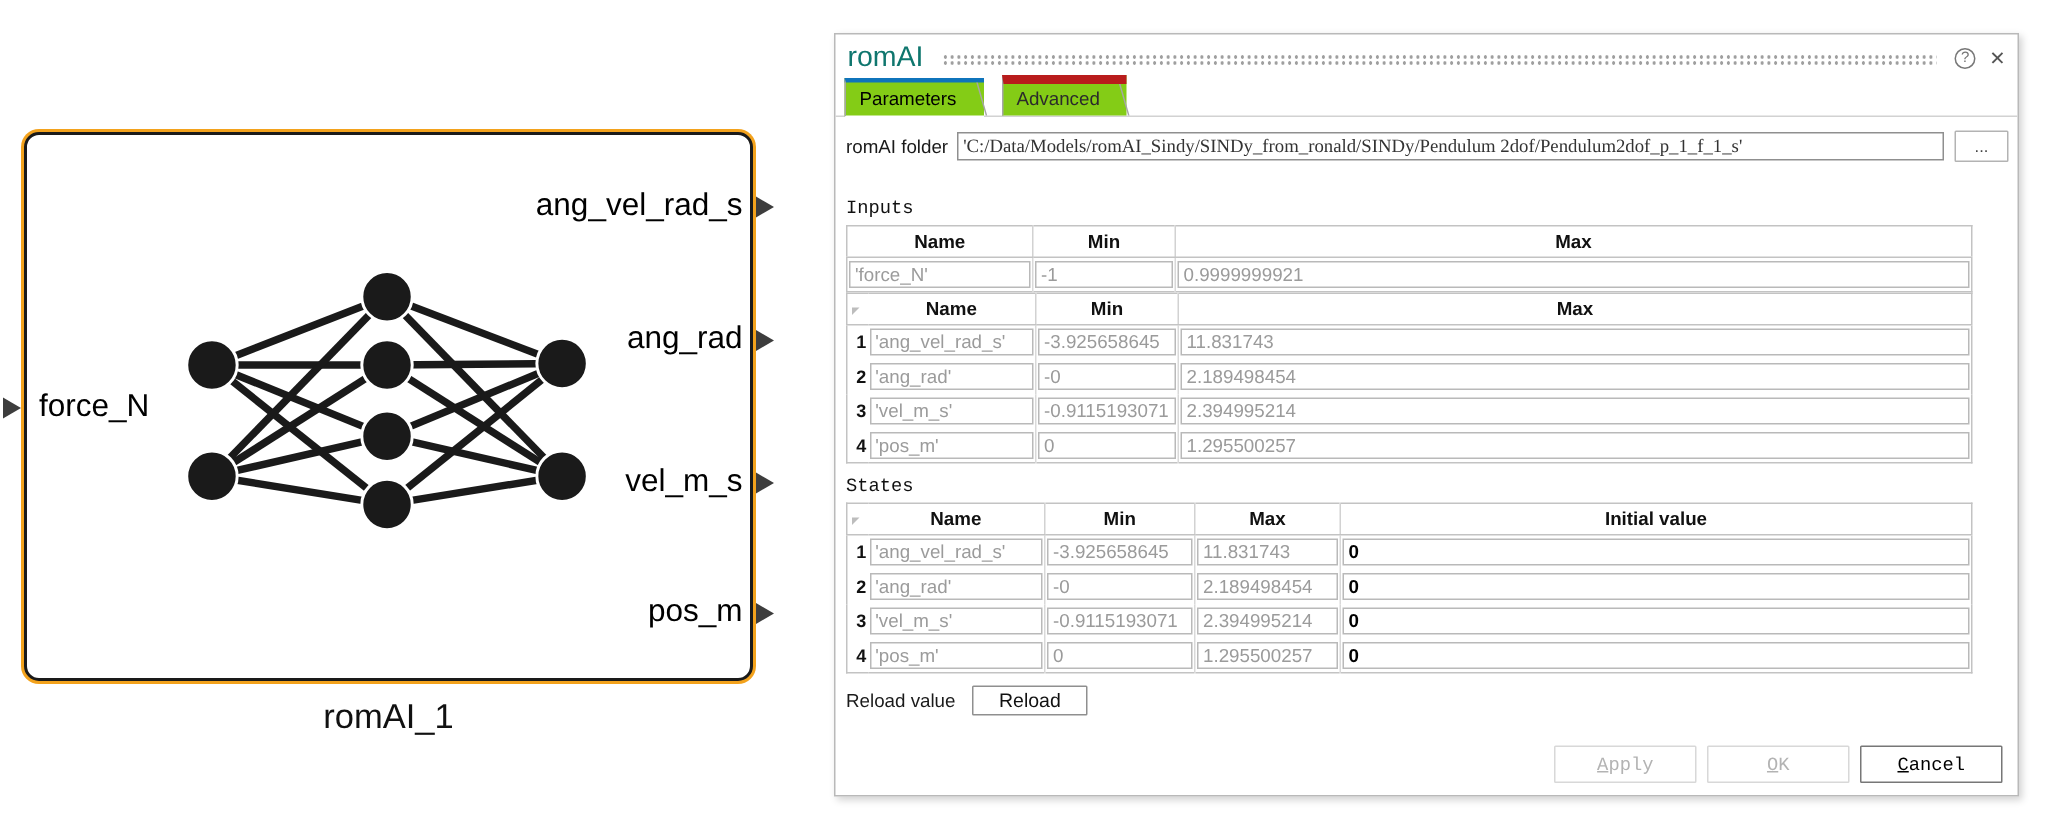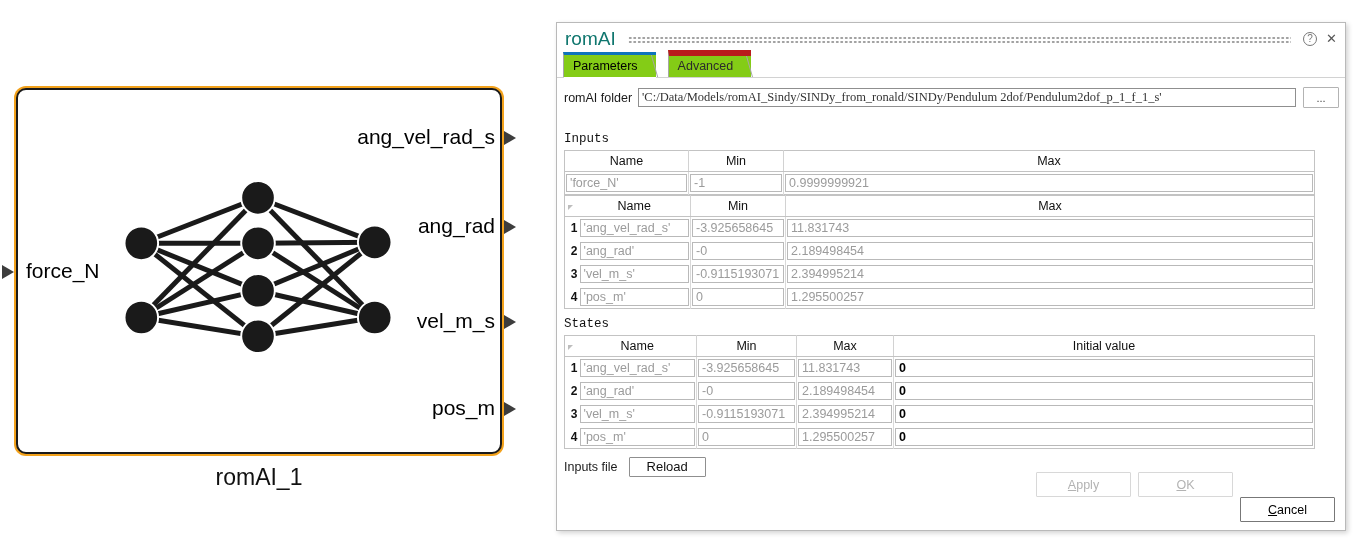--- a/index.html
+++ b/index.html
@@ -57,45 +57,45 @@
   .folder-label{ font-size:12.5px; margin-right:6px; white-space:nowrap; }
   .folder-input{ flex:1; height:19px; border:1px solid #8f8f8f; font-size:12.5px;
     padding:0 3px; color:#333; font-family:Liberation Serif, serif; }
   .browse-btn{ width:36px; height:21px; margin-left:7px; background:#fff;
     border:1px solid #b3b3b3; border-radius:1px; font-size:11px; color:#444; cursor:pointer; }
 
   .section-label{ font-size:12.5px; margin:8px 0 4px 0; color:#111;font-family:Liberation Mono, monospace; }
 
   table.ptable{ width:100%; border-collapse:collapse; border:1px solid #c3c3c3;
     table-layout:fixed; background:#fff; }
-  table.ptable th{ font-size:12.5px; font-weight:normal; color:#111; height:21px;
+  table.ptable th{ font-size:12.5px; font-weight:bold; color:#111; height:21px;
     border-bottom:1px solid #c3c3c3; border-right:1px solid #d2d2d2; text-align:center;
     background:#fff; overflow:hidden; }
   table.ptable th:last-child, table.ptable td:last-child{ border-right:none; }
   table.ptable td{ height:23px; border-right:1px solid #d9d9d9; padding:2px 1px; vertical-align:middle; }
   table.ptable td.numcell, table.ptable th.numcell{ border-right:none; padding:2px 1px 2px 0; }
   .numcell{ width:14px; text-align:right; font-weight:bold; font-size:12px; color:#111; }
   .corner-icon{ display:block; width:0; height:0; margin:2px 0 0 3px;
     border-bottom:5px solid #bdbdbd; border-right:5px solid transparent;
     transform:rotate(90deg); }
   .cell-field{ border:1px solid #b9b9b9; height:18px; line-height:16px; padding:0 3px;
     color:#9b9b9b; font-size:12.5px; white-space:nowrap; overflow:hidden; background:#fff; }
   .cell-field.editable{ color:#000; font-weight:bold; }
 
   .reload-row{ display:flex; align-items:center; margin-top:8px; }
   .reload-label{ font-size:12.5px; margin-right:11px; }
   .reload-btn{ background:#fff; border:1px solid #8f8f8f; border-radius:1px;
     padding:1px 17px 2px 17px; font-size:13px; color:#111; cursor:pointer; height:20px; }
 
   .footer{ position:absolute; right:10px; bottom:8px; display:flex; gap:7px; }
   .f-btn{ width:95px; height:25px; background:#fff; font-size:12.5px; cursor:pointer; border-radius:1px; }
-  .f-btn .btn-label{ display:block; }
+  .f-btn .btn-label{ display:block;font-family:Liberation Mono, monospace; }
   .f-btn .btn-label::first-letter{ text-decoration:underline; }
   .f-btn.disabled{ color:#b3b3b3; border:1px solid #d8d8d8; }
-  .f-btn.default{ color:#000; border:1px solid #777;margin-top:25px; }
+  .f-btn.default{ color:#000; border:1px solid #777; }
 </style>
 </head>
 <body>
 
 <div class="sim-block">
   <svg class="net-svg" viewBox="0 0 486 366">
     <g stroke="#1a1a1a" stroke-width="5">
       <line x1="124" y1="155" x2="242" y2="109"></line>
         <line x1="124" y1="155" x2="242" y2="155"></line>
       <line x1="124" y1="155" x2="242" y2="203"></line>
@@ -338,21 +338,21 @@
               <div class="cell-field">1.295500257</div>
             </td>
         <td>
               <div class="cell-field editable">0</div>
             </td>
       </tr>
     </tbody>
       </table>
 
     <div class="reload-row">
-      <span class="reload-label">Inputs file</span>
+      <span class="reload-label">Reload value</span>
       <button class="reload-btn">Reload</button>
     </div>
   </div>
 
   <div class="footer">
     <button class="f-btn disabled">
       <span class="btn-label">Apply</span>
     </button>
     <button class="f-btn disabled">
       <span class="btn-label">OK</span>

